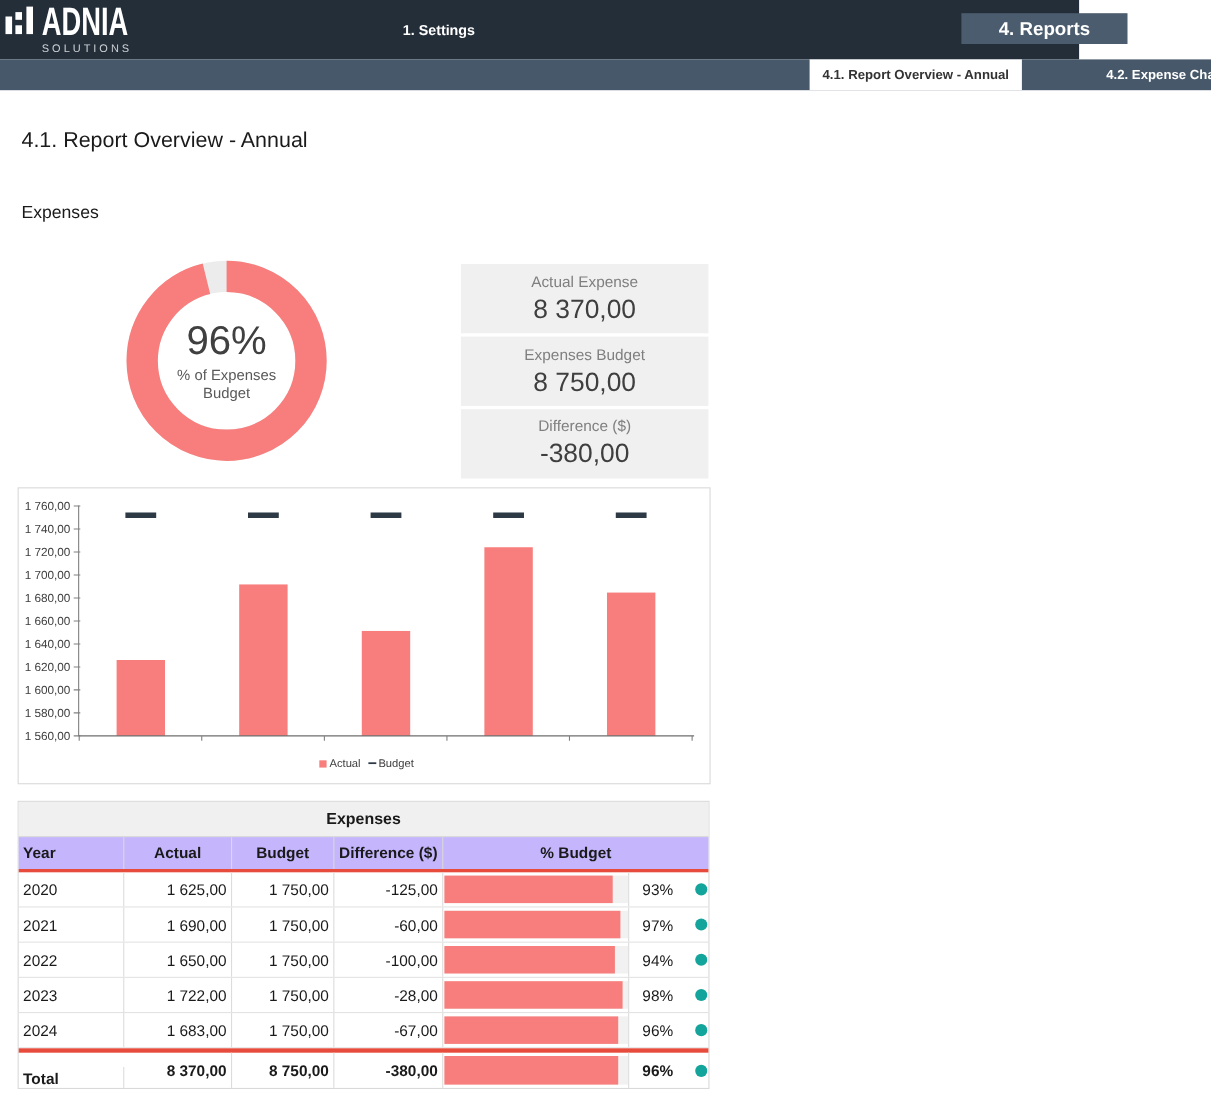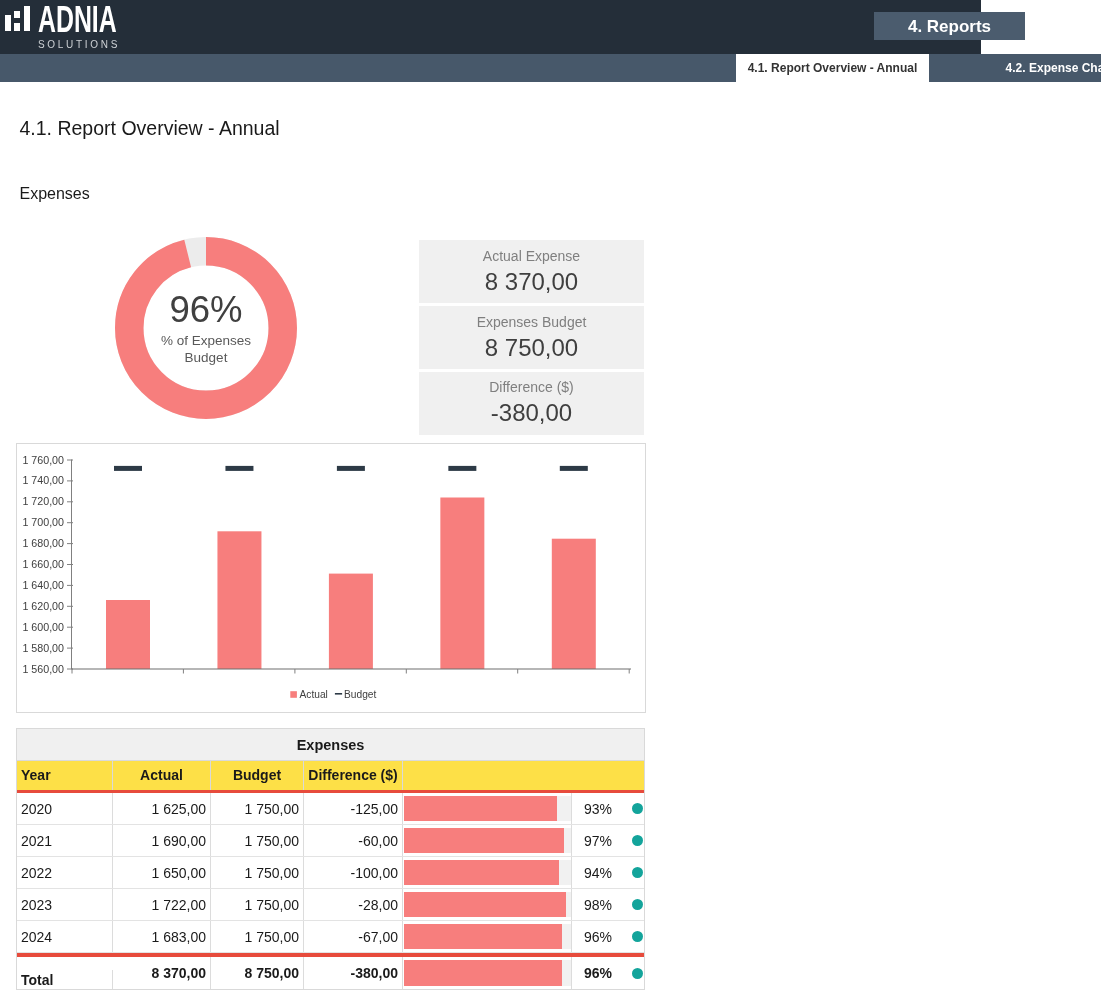--- a/index.html
+++ b/index.html
@@ -43,20 +43,21 @@
 
 <div id="topbar">
   <div id="logo">
     <div class="lbar" style="left:5.3px; top:15.3px; width:5.9px; height:16px;"></div>
     <div class="lbar" style="left:13.9px; top:11.2px; width:6.2px; height:6.7px;"></div>
     <div class="lbar" style="left:13.9px; top:22.9px; width:6.2px; height:8.4px;"></div>
     <div class="lbar" style="left:24.1px; top:6.4px; width:5.5px; height:24.9px;"></div>
     <div id="adnia">ADNIA</div>
     <div id="solutions">SOLUTIONS</div>
   </div>
+  <div class="navitem" style="left:334px; width:130px;">1. Settings</div>
   <div id="navbox">4. Reports</div>
 </div>
 <div id="tabbar">
   <div id="tabactive">4.1. Report Overview - Annual</div>
   <div id="tab2">4.2. Expense Chart</div>
 </div>
 
 <div id="h1">4.1. Report Overview - Annual</div>
 <div id="h2">Expenses</div>
 
@@ -144,25 +145,26 @@
   <text x="327" y="253.5" font-size="10.2" fill="#404040">Budget</text>
 </svg>
 </div>
 
 <div id="tablebox">
 
   <div class="trow" style="height:32px; background:#f0f0f0; border-bottom:1px solid #d9d9d9;">
     <div class="tc" style="width:100%; justify-content:center; font-weight:bold; font-size:14.5px;">Expenses</div>
   </div>
 
-  <div class="trow" style="height:28.5px; background:#fde047; font-weight:bold; font-size:14px;">
+  <div class="trow" style="height:28.5px; background:#c4b5fd; font-weight:bold; font-size:14px;">
     <div class="tc" style="width:96px; padding-left:4px; border-right:1px solid #d9d9d9;">Year</div>
     <div class="tc" style="width:98px; justify-content:center; border-right:1px solid #d9d9d9;">Actual</div>
     <div class="tc" style="width:93px; justify-content:center; border-right:1px solid #d9d9d9;">Budget</div>
     <div class="tc" style="width:99px; justify-content:center; border-right:1px solid #d9d9d9;">Difference ($)</div>
+    <div class="tc" style="width:241px; justify-content:center;">% Budget</div>
   </div>
   <div class="redline"></div>
 <div class="trow" style="height:32.1px; font-weight:normal; border-bottom:1px solid #e3e3e3;">
     <div class="tc" style="width:96px; padding-left:4px; border-right:1px solid #dcdcdc;">2020</div>
     <div class="tc" style="width:98px; justify-content:flex-end; padding-right:4px; border-right:1px solid #dcdcdc;">1 625,00</div>
     <div class="tc" style="width:93px; justify-content:flex-end; padding-right:4px; border-right:1px solid #dcdcdc;">1 750,00</div>
     <div class="tc" style="width:99px; justify-content:flex-end; padding-right:4px; border-right:1px solid #dcdcdc;">-125,00</div>
     <div class="tc" style="width:169px; border-right:1px solid #dcdcdc; position:relative;">
       <div style="position:absolute; left:1px; top:3px; bottom:3px; width:167px; background:#f1f1f1;"></div>
       <div style="position:absolute; left:1px; top:3px; bottom:3px; width:153.45000000000002px; background:#f77e7d;"></div>

